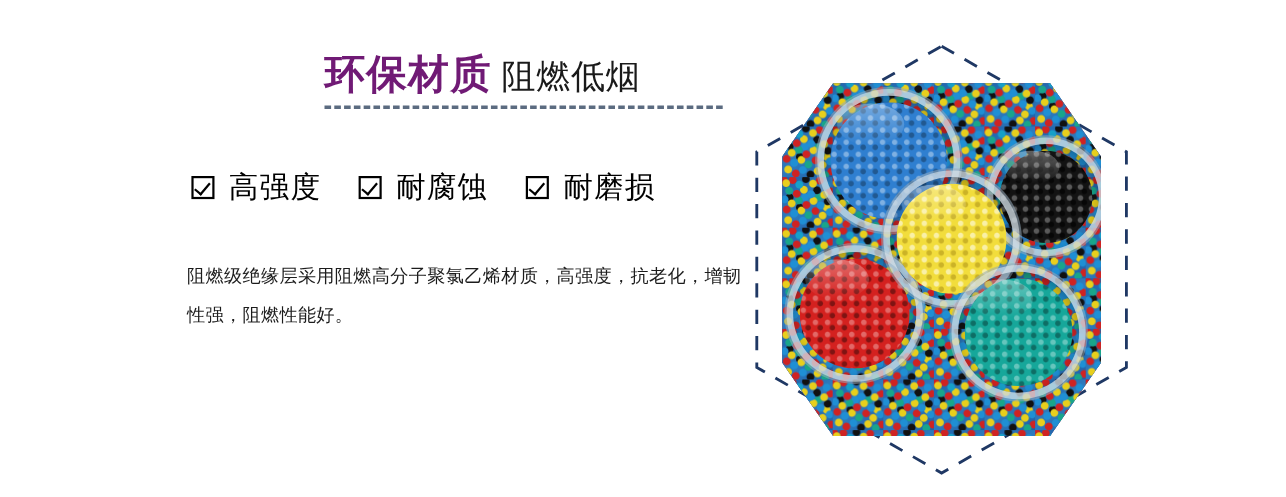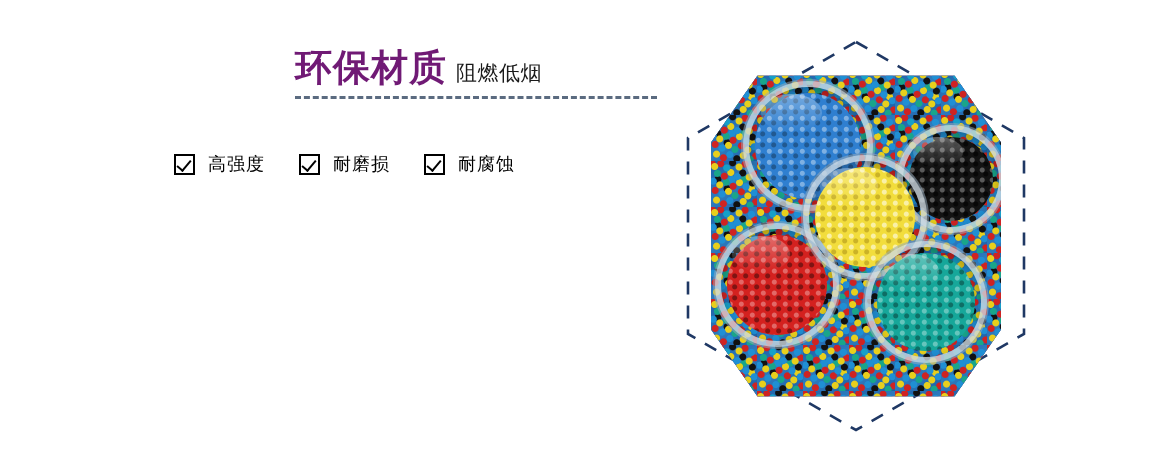--- a/index.html
+++ b/index.html
@@ -39,21 +39,21 @@
     color: #000000;
     line-height: 1.1;
   }
   .title-main {
     font-size: 37px;
     font-weight: bold;
     letter-spacing: 1px;
     color: #701a75;
   }
   .title-sub {
-    font-size: 21px;
+    font-size: 31px;
     font-weight: normal;
     letter-spacing: 0.5px;
     color: #1a1a1a;
     margin-left: 9px;
     margin-top: 16px;
   }
   .title-rule {
     position: absolute;
     left: 295px;
     top: 96px;
@@ -90,21 +90,21 @@
     position: absolute;
     left: 4px;
     top: 1px;
     width: 6px;
     height: 12px;
     border-right: 2.5px solid #000;
     border-bottom: 2.5px solid #000;
     transform: rotate(40deg);
   }
   .feature-label {
-    font-size: 18px;
+    font-size: 27px;
     color: #000000;
     margin-left: 13px;
     letter-spacing: 1px;
   }
 
   
   .desc {
     position: absolute;
     left: 170px;
     top: 233px;
@@ -269,30 +269,31 @@
 
     <div class="feature-row">
 
       <div class="feature-item">
         <span class="check-box"></span>
         <span class="feature-label">高强度</span>
       </div>
 
       <div class="feature-item">
         <span class="check-box"></span>
+        <span class="feature-label">耐腐蚀</span>
+      </div>
+
+      <div class="feature-item">
+        <span class="check-box"></span>
         <span class="feature-label">耐磨损</span>
       </div>
 
-      <div class="feature-item">
-        <span class="check-box"></span>
-        <span class="feature-label">耐腐蚀</span>
-      </div>
-
     </div>
 
+    <div class="desc">阻燃级绝缘层采用阻燃高分子聚氯乙烯材质，高强度，抗老化，增韧性强，阻燃性能好。</div>
 
   </div>
 
   <div class="hex-wrap">
 
     <svg class="hex-border" viewBox="0 0 344 396" preserveAspectRatio="none">
       <polygon points="172,4 340,100 340,296 172,392 4,296 4,100"></polygon>
     </svg>
 
     <div class="hex-photo">

